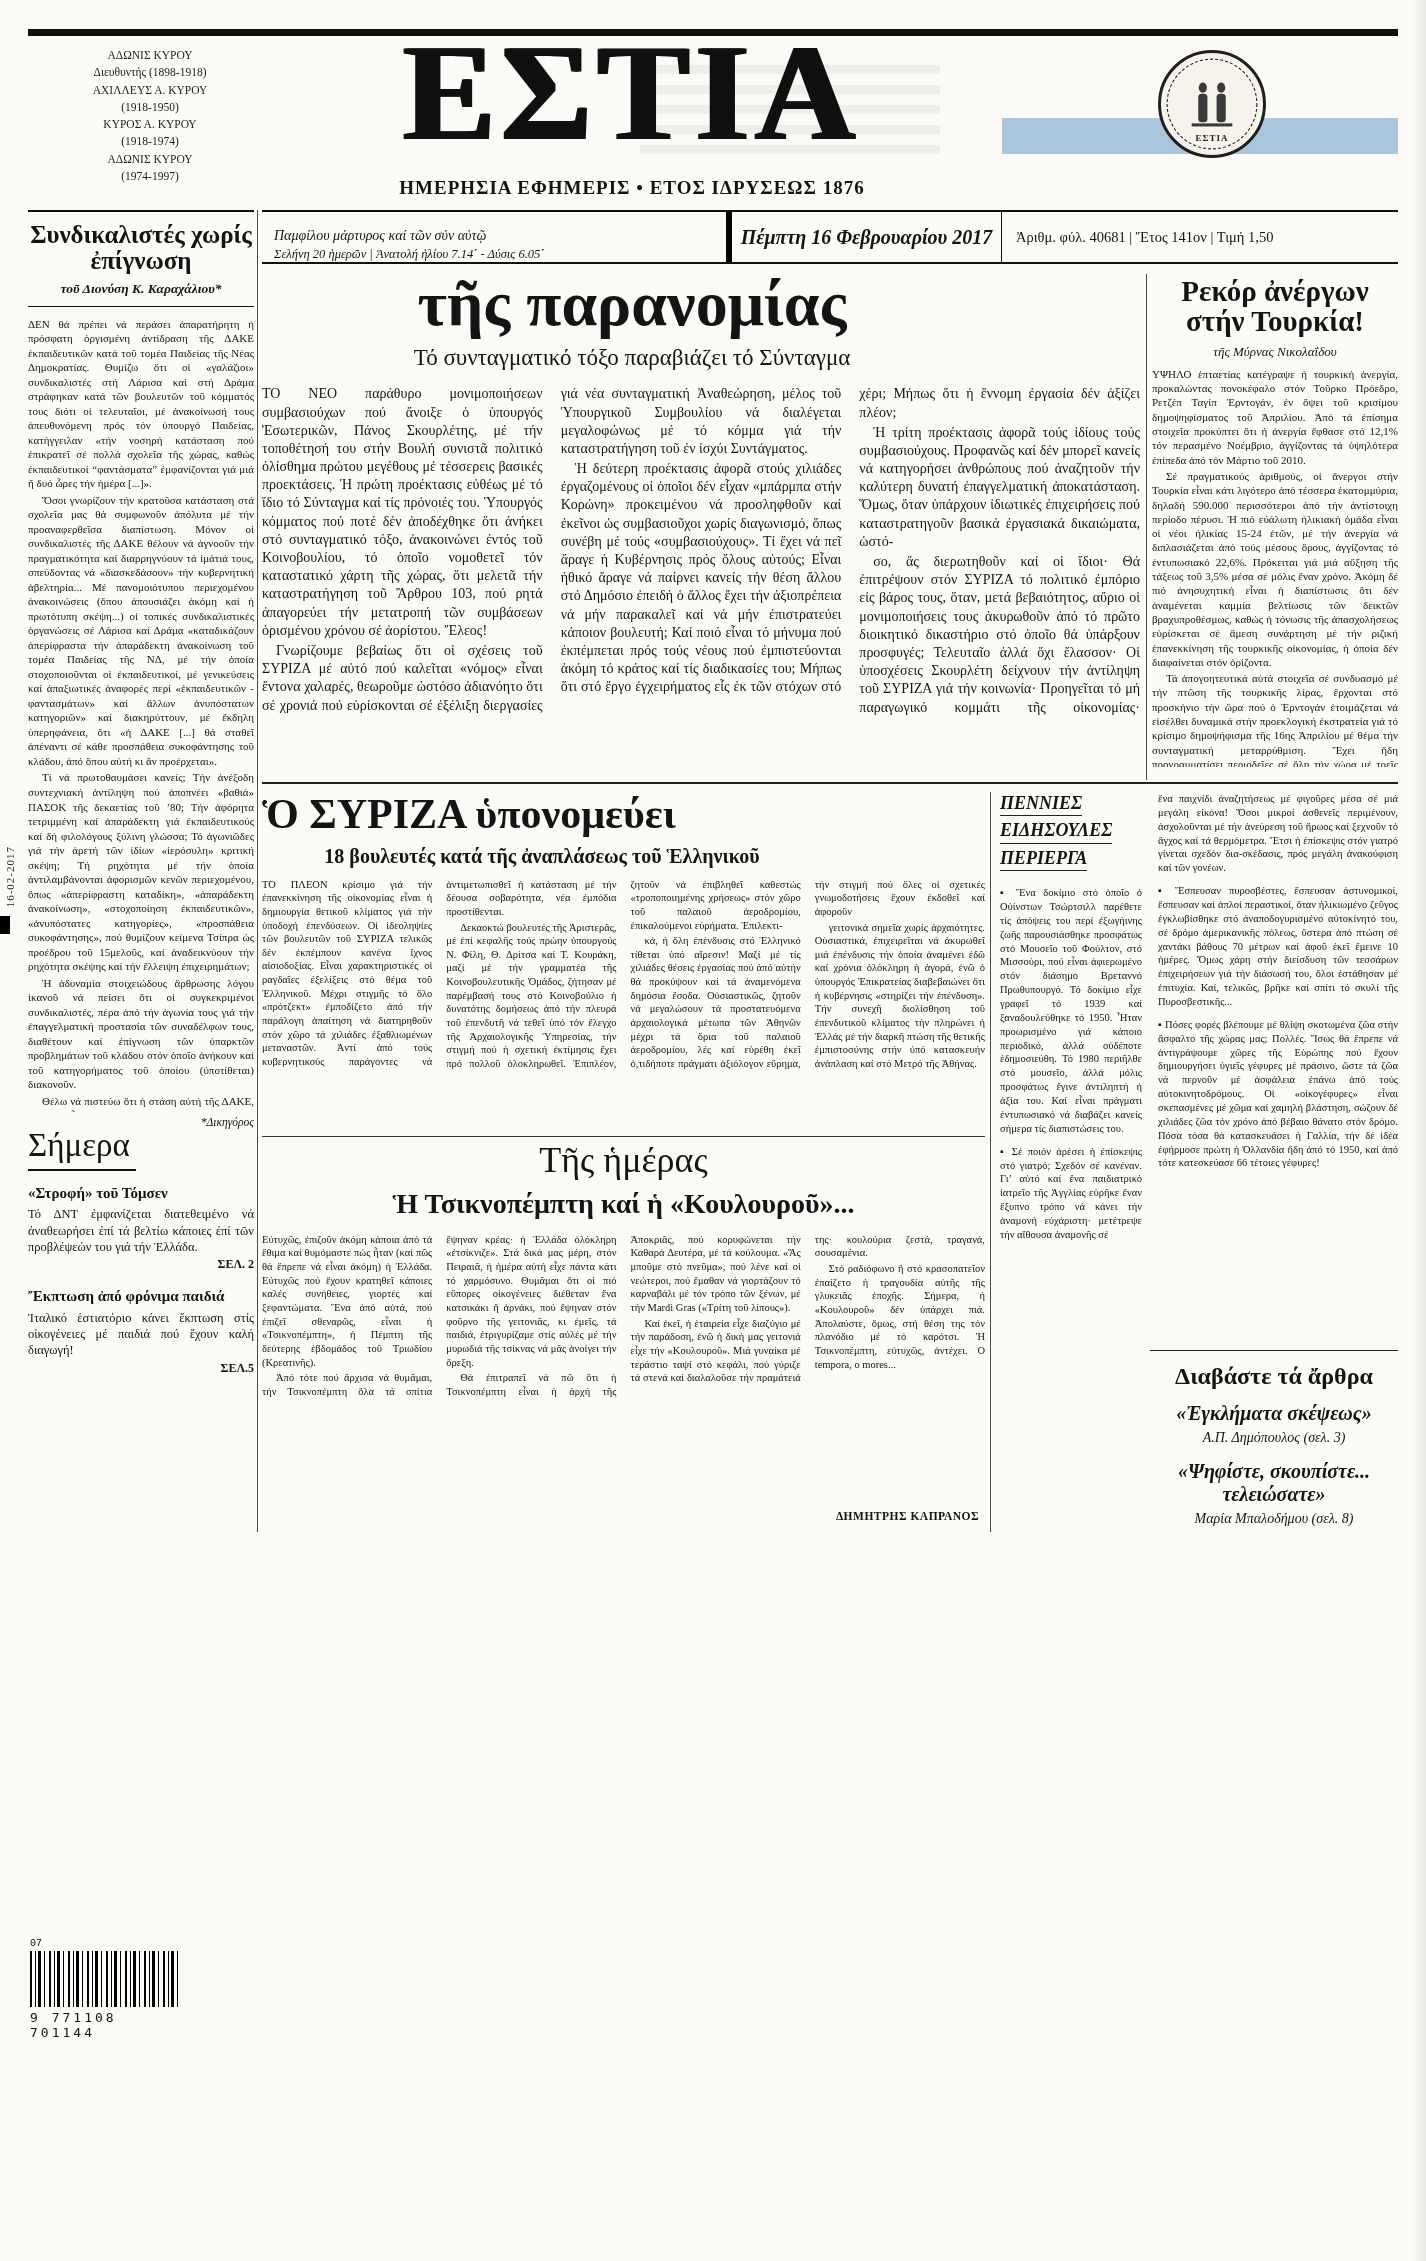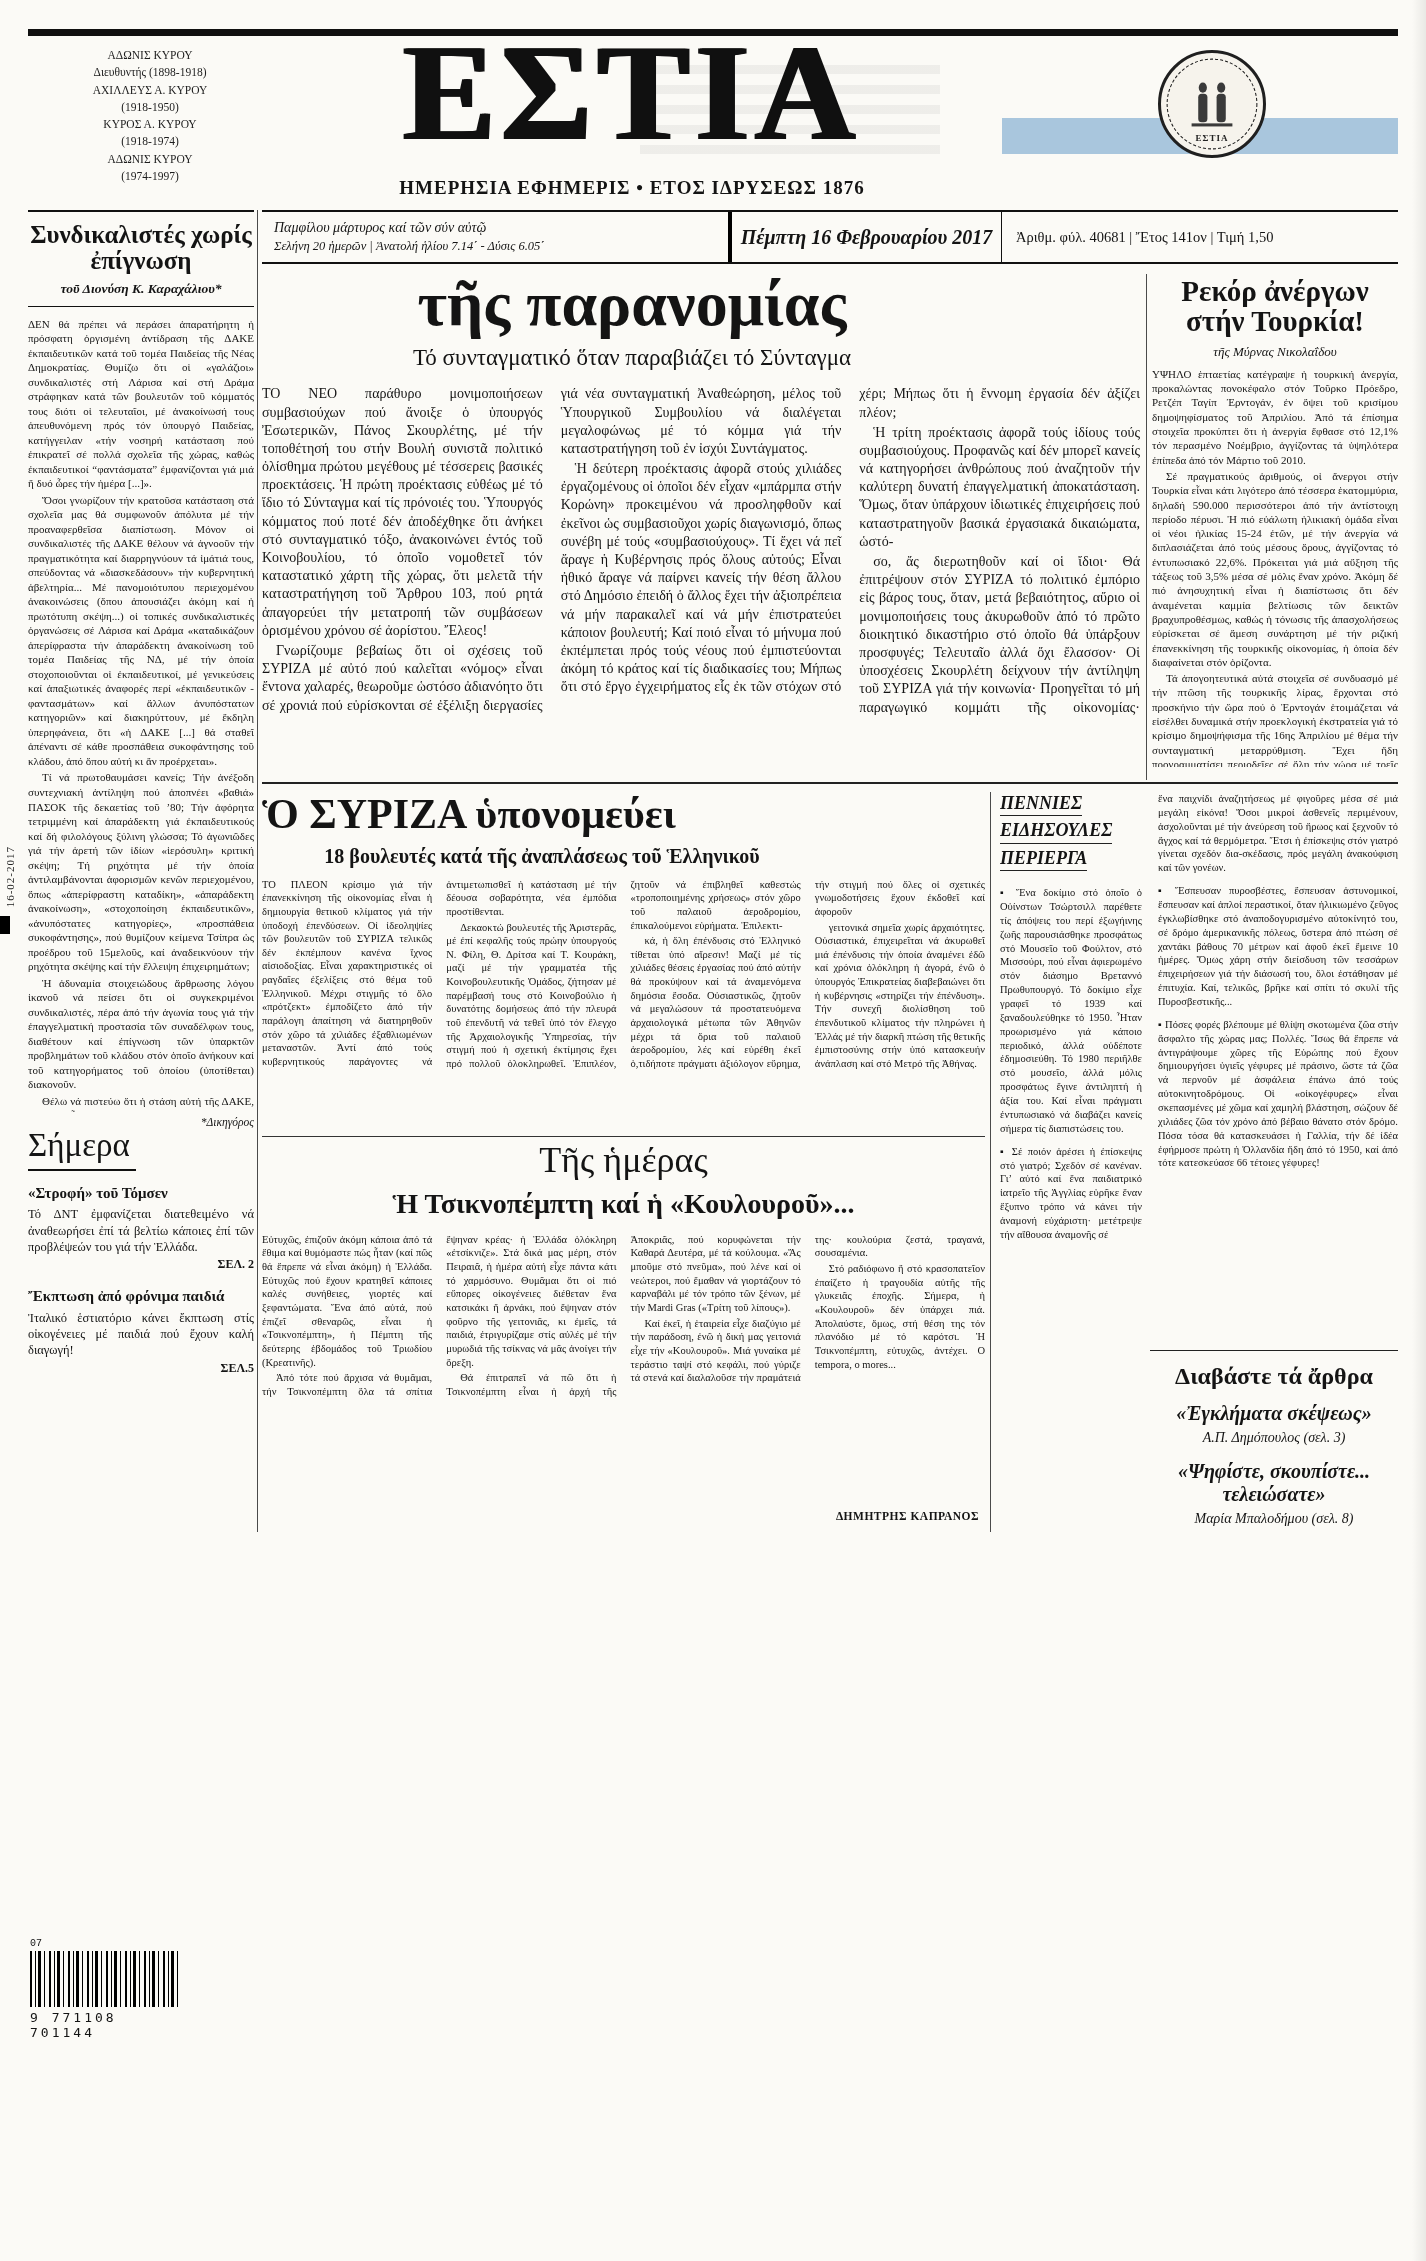--- a/index.html
+++ b/index.html
@@ -20,21 +20,21 @@
     background:repeating-linear-gradient(0deg, rgba(70,70,70,0.07) 0 9px, transparent 9px 20px);}
   .blue-strip{position:absolute;left:1002px;top:118px;width:396px;height:36px;background:#a9c6dd;}
   .emblem{position:absolute;left:1158px;top:50px;width:108px;height:108px;border-radius:50%;
     background:#f6f3ec;border:3px solid #1f1f1f;box-sizing:border-box;}
   .emblem svg{display:block;width:100%;height:100%;}
   .emblem-label{position:absolute;left:0;right:0;bottom:12px;text-align:center;font-size:9px;letter-spacing:1px;font-weight:bold;color:#222;}
   .tagline{position:absolute;left:262px;top:177px;width:740px;text-align:center;font-size:19px;font-weight:bold;letter-spacing:1px;}
   
   .infobar{position:absolute;left:262px;top:210px;width:1136px;height:54px;box-sizing:border-box;
     border-top:2px solid #111;border-bottom:2px solid #111;display:flex;}
-  .ib-saint{width:470px;box-sizing:border-box;border-right:4px solid #000000;padding:8px 12px;font-style:italic;}
+  .ib-saint{width:470px;box-sizing:border-box;border-right:6px solid #000000;padding:16px 12px;font-style:italic;}
   .ib-saint .l1{font-size:14px;}
   .ib-saint .l2{font-size:12.5px;margin-top:3px;}
   .ib-date{width:270px;box-sizing:border-box;border-right:1px solid #111;display:flex;align-items:center;justify-content:center;
     font-weight:bold;font-style:italic;font-size:20px;text-align:center;}
   .ib-issue{flex:1;display:flex;align-items:center;padding-left:14px;font-size:14.5px;}
   
   .vr{position:absolute;width:1px;background:#4a4a4a;}
   .vr-left{left:257px;top:210px;height:1322px;}
   .vr-right-top{left:1146px;top:274px;height:506px;}
   .vr-right-bottom{left:990px;top:792px;height:740px;}
@@ -168,21 +168,21 @@
         <p>Ἡ ἀδυναμία στοιχειώδους ἄρθρωσης λόγου ἱκανοῦ νά πείσει ὅτι οἱ συγκεκριμένοι συνδικαλιστές, πέρα ἀπό τήν ἀγωνία τους γιά τήν ἐπαγγελματική προστασία τῶν συναδέλφων τους, διαθέτουν καί ἐπίγνωση τῶν ὑπαρκτῶν προβλημάτων τοῦ κλάδου στόν ὁποῖο ἀνήκουν καί τοῦ κατηγορήματος τοῦ ὁποίου (ὑποτίθεται) διακονοῦν.</p>
         <p>Θέλω νά πιστεύω ὅτι ἡ στάση αὐτή τῆς ΔΑΚΕ, πού δέν εἶναι, δυστυχῶς, πρωτόγνωρη, ἀπασχολεῖ σοβαρά τήν ἡγεσία τῆς Νέας Δημοκρατίας. Ἡ ὑπέρβαση τῶν δυσπλασιῶν πού κρατοῦν τήν ἑλληνική κοινωνία δέσμια μαρξιστογενῶν ἰδεοληψιῶν καί ἀναχρονιστικῶν πρακτικῶν, οἱ ὁποῖες, κατά βάση, εὐθύνονται γιά τό σημερινό κατάντημα τῆς χώρας, εἶναι ἀπολύτως ἀναγκαία. Ἄν ἡ Νέα Δημοκρατία ὑποτιμήσει τά πασοκογενῆ καί ἀριστερόστροφα χαρακτηριστικά πού, κατά τήν διάρκεια τῆς μεταπολίτευσης, ἀργά ἀλλά σταθερά, ἔχουν διαποτίσει τή νοοτροπία καί τίς πρακτικές μεγάλου τμήματος τῶν συνδικαλιστῶν τοῦ κόμματος, τότε τό ἔργο τῆς ἐθνικῆς ἀνασυγκρότησης, φοβοῦμαι, θά μείνει ὄνειρο ἀπατηλό.</p>
       </div>
     <div class="op-foot">*Δικηγόρος</div>
   </div>
 
   <div class="lead">
     <div class="lead-head">
       <div>τῆς παρανομίας</div>
     </div>
-    <div class="lead-sub">Τό συνταγματικό ὅταν παραβιάζει τό Σύνταγμα</div>
+    <div class="lead-sub">Τό συνταγματικό τόξο παραβιάζει τό Σύνταγμα</div>
     <div class="lead-body body-cols">
 
     <p>ΤΟ ΝΕΟ παράθυρο μονιμοποιήσεων συμβασιούχων πού ἄνοιξε ὁ ὑπουργός Ἐσωτερικῶν, Πάνος Σκουρλέτης, μέ τήν τοποθέτησή του στήν Βουλή συνιστᾶ πολιτικό ὀλίσθημα πρώτου μεγέθους μέ τέσσερεις βασικές προεκτάσεις. Ἡ πρώτη προέκτασις εὐθέως μέ τό ἴδιο τό Σύνταγμα καί τίς πρόνοιές του. Ὑπουργός κόμματος πού ποτέ δέν ἀποδέχθηκε ὅτι ἀνήκει στό συνταγματικό τόξο, ἀνακοινώνει ἐντός τοῦ Κοινοβουλίου, τό ὁποῖο νομοθετεῖ τόν καταστατικό χάρτη τῆς χώρας, ὅτι μελετᾶ τήν καταστρατήγηση τοῦ Ἄρθρου 103, πού ρητά ἀπαγορεύει τήν μετατροπή τῶν συμβάσεων ὁρισμένου χρόνου σέ ἀορίστου. Ἔλεος!</p>
         <p>Γνωρίζουμε βεβαίως ὅτι οἱ σχέσεις τοῦ ΣΥΡΙΖΑ μέ αὐτό πού καλεῖται «νόμος» εἶναι ἔντονα χαλαρές, θεωροῦμε ὡστόσο ἀδιανόητο ὅτι σέ χρονιά πού εὑρίσκονται σέ ἐξέλιξη διεργασίες γιά νέα συνταγματική Ἀναθεώρηση, μέλος τοῦ Ὑπουργικοῦ Συμβουλίου νά διαλέγεται μεγαλοφώνως μέ τό κόμμα γιά τήν καταστρατήγηση τοῦ ἐν ἰσχύι Συντάγματος.</p>
         <p>Ἡ δεύτερη προέκτασις ἀφορᾶ στούς χιλιάδες ἐργαζομένους οἱ ὁποῖοι δέν εἶχαν «μπάρμπα στήν Κορώνη» προκειμένου νά προσληφθοῦν καί ἐκεῖνοι ὡς συμβασιοῦχοι χωρίς διαγωνισμό, ὅπως συνέβη μέ τούς «συμβασιούχους». Τί ἔχει νά πεῖ ἄραγε ἡ Κυβέρνησις πρός ὅλους αὐτούς; Εἶναι ἠθικό ἄραγε νά παίρνει κανείς τήν θέση ἄλλου στό Δημόσιο ἐπειδή ὁ ἄλλος ἔχει τήν ἀξιοπρέπεια νά μήν παρακαλεῖ καί νά μήν ἐπιστρατεύει κάποιον βουλευτή; Καί ποιό εἶναι τό μήνυμα πού ἐκπέμπεται πρός τούς νέους πού ἐμπιστεύονται ἀκόμη τό κράτος καί τίς διαδικασίες του; Μήπως ὅτι στό ἔργο ἐγχειρήματος εἷς ἐκ τῶν στόχων στό χέρι; Μήπως ὅτι ἡ ἔννομη ἐργασία δέν ἀξίζει πλέον;</p>
         <p>Ἡ τρίτη προέκτασις ἀφορᾶ τούς ἰδίους τούς συμβασιούχους. Προφανῶς καί δέν μπορεῖ κανείς νά κατηγορήσει ἀνθρώπους πού ἀναζητοῦν τήν καλύτερη δυνατή ἐπαγγελματική ἀποκατάσταση. Ὅμως, ὅταν ὑπάρχουν ἰδιωτικές ἐπιχειρήσεις πού καταστρατηγοῦν βασικά ἐργασιακά δικαιώματα, ὡστό-</p>
         <p>σο, ἄς διερωτηθοῦν καί οἱ ἴδιοι· Θά ἐπιτρέψουν στόν ΣΥΡΙΖΑ τό πολιτικό ἐμπόριο εἰς βάρος τους, ὅταν, μετά βεβαιότητος, αὔριο οἱ μονιμοποιήσεις τους ἀκυρωθοῦν ἀπό τό πρῶτο διοικητικό δικαστήριο στό ὁποῖο θά ὑπάρξουν προσφυγές; Τελευταῖο ἀλλά ὄχι ἔλασσον· Οἱ ὑποσχέσεις Σκουρλέτη δείχνουν τήν ἀντίληψη τοῦ ΣΥΡΙΖΑ γιά τήν κοινωνία· Προηγεῖται τό μή παραγωγικό κομμάτι τῆς οἰκονομίας· Συνταξιοῦχοι, δημόσιοι ὑπάλληλοι, μετανάστες, ἰδιοκτῆτες αὐθαιρέτων, νέοι — μέ εἰσαγωγή στά ΑΕΙ χωρίς ἐξετάσεις. Τό παραγωγικό κομμάτι τῆς οἰκονομίας, ἐπιχειρηματίες, ἐλεύθεροι ἐπαγγελματίες, μικρομεσαῖοι, ἰδιωτικοί ὑπάλληλοι πού καλύπτουν πάγιες καί διαρκεῖς ἀνάγκες γιά τήν πραγματική οἰκονομία τῆς χώρας ἔρχεται σέ δεύτερη μοῖρα, στό ἀντίπαλο πεδίο τῆς Ἀριστερᾶς. Αὐτοί ὅμως παράγουν τόν πλοῦτο. Μέ καταναγκασμό ὅμως δέν μπορεῖ νά ὑπάρξει εὐημερία. Καί ὡς γόνος οἰκογενείας πού μεγαλούργησε στήν Ναυτιλία, ὁ ὑπουργός Ἐσωτερικῶν ἔπρεπε νά τό ξέρει.</p>
       </div>
   </div>
 

